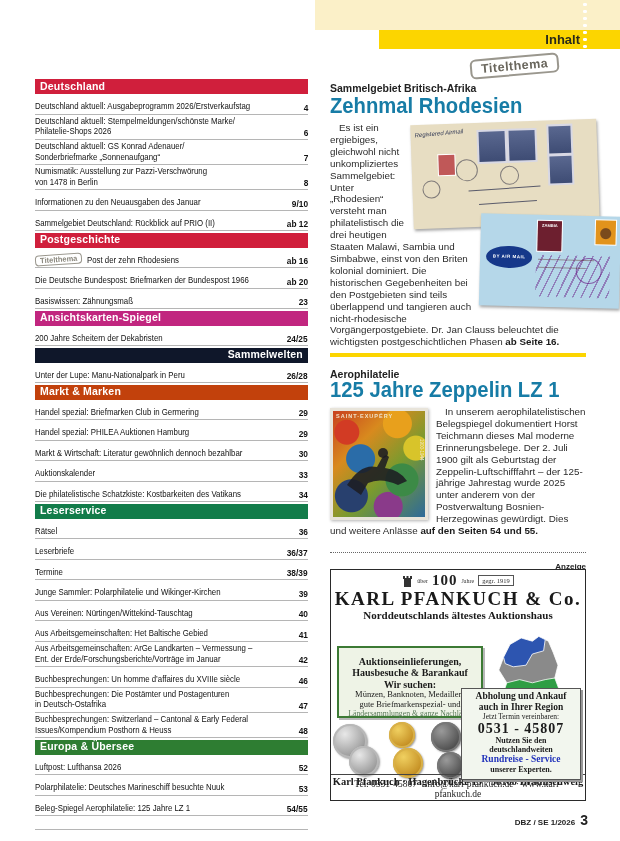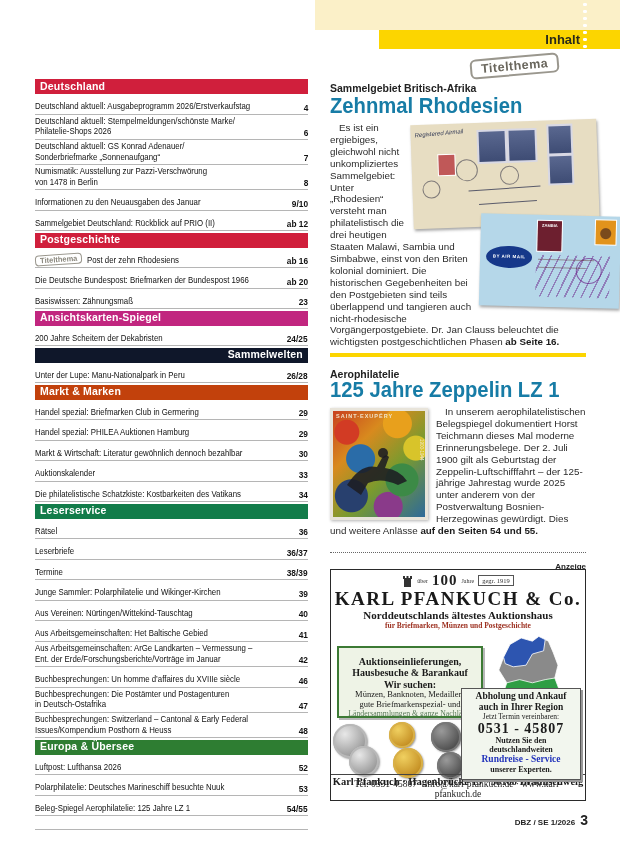--- a/index.html
+++ b/index.html
@@ -293,21 +293,20 @@
               <rect x="4.5" y="2" width="2" height="3" fill="#333"></rect>
               <rect x="8" y="2" width="2" height="3" fill="#333"></rect>
           </svg>
           <span class="sm">über</span>
           <span class="hundred">100</span>
           <span class="sm">Jahre</span>
           <span class="gegr">gegr. 1919</span>
         </div>
         <div class="adcompany">KARL PFANKUCH &amp; Co.</div>
         <div class="adsub1">Norddeutschlands ältestes Auktionshaus</div>
-        <div class="adsub2">für Briefmarken, Münzen und Postgeschichte</div>
       </div>
 
       <div class="offerbox">
         <div class="b1">Auktionseinlieferungen,</div>
         <div class="b1">Hausbesuche &amp; Barankauf</div>
         <div class="b2">Wir suchen:</div>
         <div class="b3">Münzen, Banknoten, Medaillen,</div>
         <div class="b3">gute Briefmarkenspezial- und</div>
         <div class="b4">Ländersammlungen &amp; ganze Nachlässe</div>
       </div>

